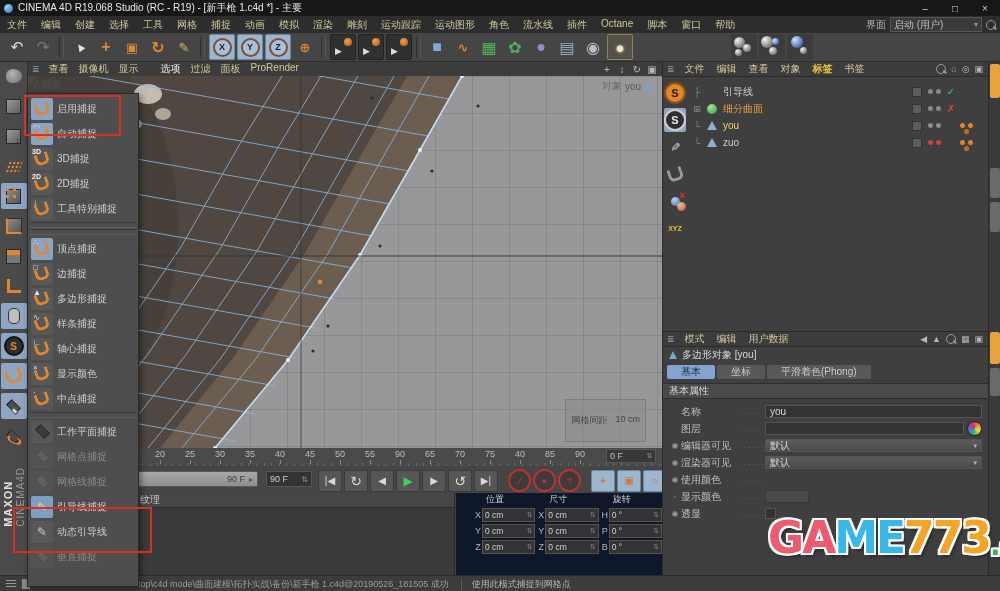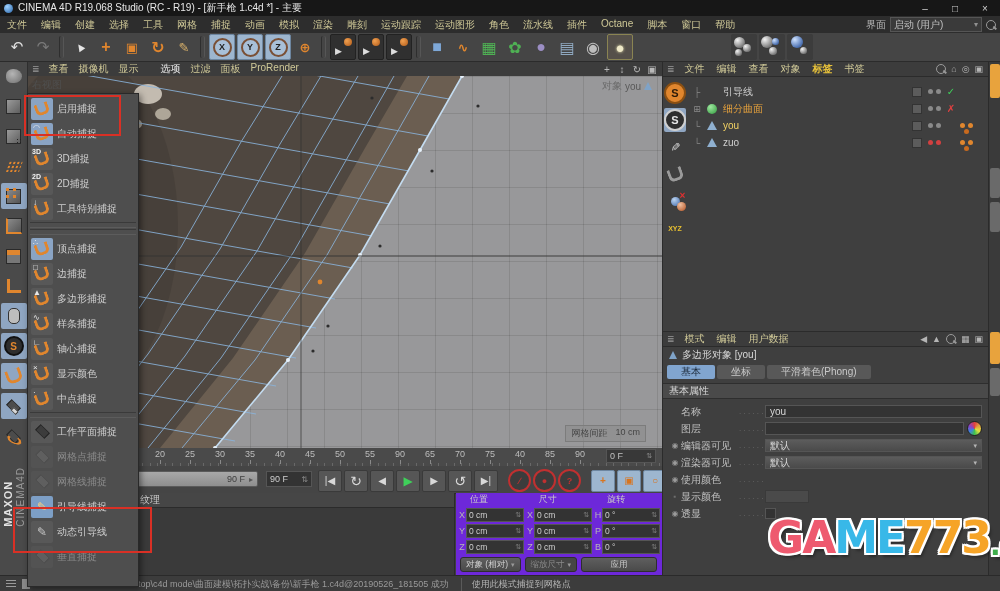--- a/index.html
+++ b/index.html
@@ -121,21 +121,21 @@
     background-image:linear-gradient(to right,rgba(0,0,0,.10) 1px,transparent 1px),
                      linear-gradient(to bottom,rgba(0,0,0,.10) 1px,transparent 1px);
     background-size:37px 37px;}
   .axis-line-h{position:absolute;left:0;top:179px;width:100%;height:2px;background:rgba(50,50,50,.45);}
   .axis-line-v{position:absolute;left:272px;top:0;width:2px;height:100%;background:rgba(50,50,50,.35);}
   #vp-view-label{position:absolute;left:4px;top:2px;color:#4f4f4f;font-size:10px;}
   #vp-object-badge{position:absolute;right:10px;top:3px;color:#6a6a6a;font-size:10px;display:flex;align-items:center;gap:3px;}
   #vp-object-badge b{color:#595959;font-weight:normal;}
   .cone-ic{width:0;height:0;border-left:4px solid transparent;border-right:4px solid transparent;border-bottom:8px solid #7fa3c8;display:inline-block;}
   #grid-info{position:absolute;right:16px;bottom:6px;background:rgba(140,140,140,.55);border:1px solid #7c7c7c;
-    padding:1px 5px;color:#454545;font-size:9px;display:flex;gap:8px;}
+    padding:14px 5px;color:#454545;font-size:9px;display:flex;gap:8px;}
   
   #ruler{position:absolute;left:0;top:386px;width:634px;height:18px;background:#4a4a4a;border-bottom:1px solid #2c2c2c;}
   #ruler::before{content:"";position:absolute;left:0;bottom:0;width:100%;height:3px;
     background:repeating-linear-gradient(to right,#686868 0 1px,transparent 1px 7.6px);}
   #ticks{position:absolute;left:96px;width:462px;top:1px;display:flex;justify-content:space-between;}
   .tick{color:#bdbdbd;font-size:9px;position:relative;min-width:12px;text-align:center;}
   .tick::after{content:"";position:absolute;left:50%;bottom:-5px;width:1px;height:4px;background:#8a8a8a;}
   #frame-end{position:absolute;right:6px;top:1px;width:50px;height:14px;background:#383838;border:1px solid #555;
     display:flex;align-items:center;padding:0 3px;color:#c0c0c0;font-size:9px;box-sizing:border-box;}
   #frame-end .arr{margin-left:auto;color:#8a8a8a;font-size:7px;}
@@ -156,21 +156,21 @@
   .pb.big{font-size:14px;}
   .pb.rec{border-radius:50%;width:19px;height:19px;border:2px solid #c03030;color:#c03030;background:#3c3c3c;font-size:9px;font-weight:bold;}
   .pb.keysel{background:#9db6cf;border-color:#6d86a0;color:#d8741e;font-weight:bold;}
   .pb.keysel.p{color:#2c4f8a;}
   .pb.dots{background:#2e2e2e;position:relative;}
   .pb.dots::after{content:"";position:absolute;inset:4px;background:radial-gradient(#cfcfcf 1px,transparent 1.2px);background-size:5px 5px;}
   
   #materials{position:absolute;left:0;top:431px;width:427px;height:82px;background:#3a3a3a;border-right:1px solid #2b2b2b;box-sizing:border-box;}
   #materials .hdr{height:14px;background:#464646;border-bottom:1px solid #2b2b2b;display:flex;align-items:center;}
   #materials .hdr .lbl{margin-left:112px;color:#c9c9c9;}
-  #coords{position:absolute;left:428px;top:431px;width:206px;height:82px;background:#6d28d9;box-sizing:border-box;}
+  #coords{position:absolute;left:428px;top:431px;width:206px;height:82px;background:#0f172a;box-sizing:border-box;padding-left:16px;}
   #coords .hdr{height:13px;display:flex;align-items:center;color:#c9c9c9;}
   #coords .hdr span{width:64px;text-align:left;padding-left:14px;font-size:9px;}
   .coord-row{display:flex;align-items:center;height:15px;margin-top:1px;}
   .coord-cell{display:flex;align-items:center;width:66px;margin-left:2px;}
   .coord-cell .ax{width:8px;color:#b5b5b5;font-size:9px;text-align:center;}
   .cfield{flex:1;height:12px;background:#333;border:1px solid #555;color:#cfcfcf;font-size:8.5px;
     display:flex;align-items:center;padding:0 2px;}
   .cfield .spin{margin-left:auto;color:#7e7e7e;font-size:7px;}
   #coord-btns{display:flex;align-items:center;margin-top:3px;}
   .cbtn{height:13px;background:linear-gradient(#5f5f5f,#4a4a4a);border:1px solid #2e2e2e;border-radius:3px;
@@ -667,31 +667,20 @@
             </span>
     <span class="coord-cell">
               <span class="ax">B</span>
               <span class="cfield">
                 <span>0 °</span>
                 <span class="spin">⇅</span>
               </span>
             </span>
   </div>
         </div>
-      <div id="coord-btns">
-        <span class="cbtn">
-          <span>对象 (相对)</span>
-          <span class="arr">▾</span>
-        </span>
-        <span class="cbtn disabled">
-          <span>缩放尺寸</span>
-          <span class="arr">▾</span>
-        </span>
-        <span class="cbtn apply">应用</span>
-      </div>
     </div>
   </div>
 
   <div id="right">
 
     <div class="panel-menu">
       <span id="vp-burger">≣</span>
       <div style="display:flex">
           <span class="pm-item">文件</span>
           <span class="pm-item">编辑</span>

